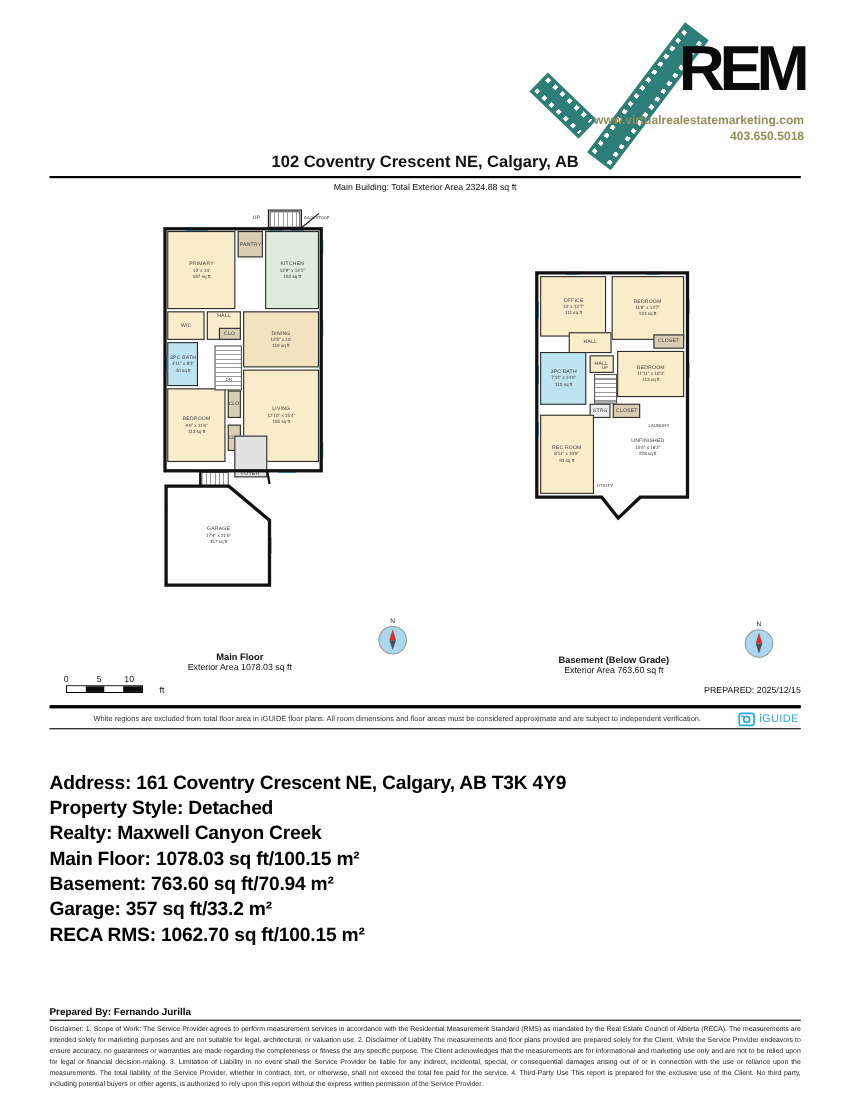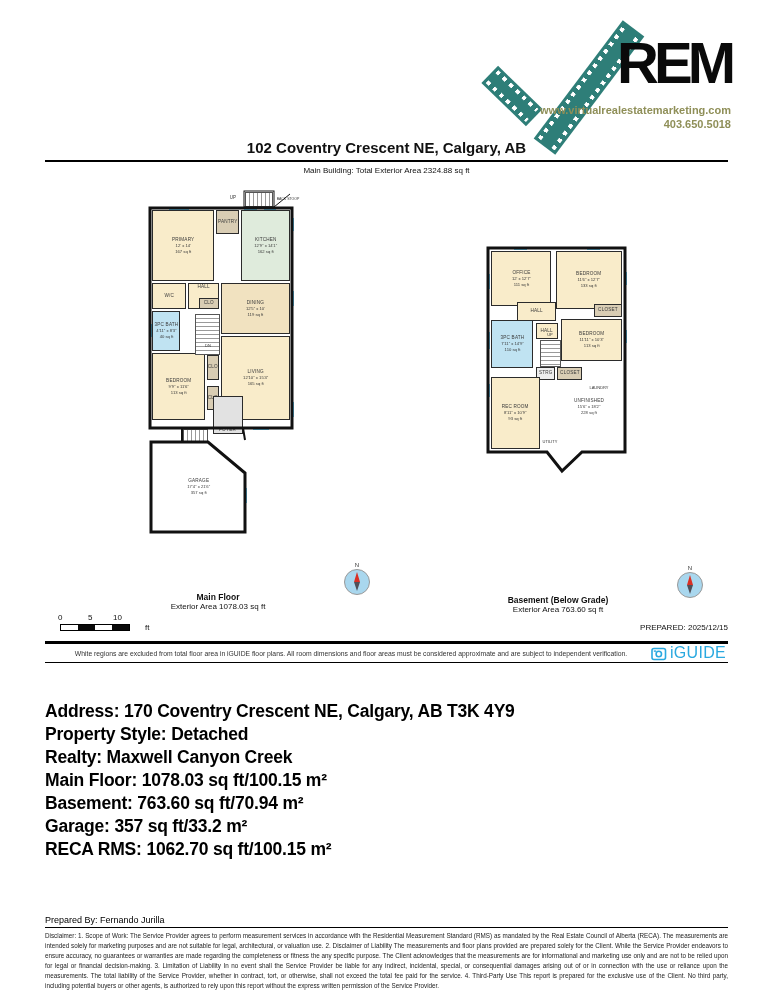--- a/index.html
+++ b/index.html
@@ -66,39 +66,39 @@
   .cap-area{font-size:8px;}
   .cap-1{left:108px;top:592px;}
   .cap-2{left:448px;top:595px;}
   .prepared{position:absolute;right:45px;top:623px;font-size:8px;color:#111;}
 
   
   .scalebar{position:absolute;left:60px;top:613px;width:110px;}
   .sb-ticks{position:relative;height:10px;font-size:8px;color:#111;}
   .sb-ticks span{position:absolute;}
   .sb-t0{left:-2px;}.sb-t5{left:28px;}.sb-t10{left:53px;}
-  .sb-row{display:flex;align-items:center;gap:15px;}
+  .sb-row{display:flex;align-items:flex-start;gap:15px;}
   .sb-bar{display:flex;border:1px solid #000;width:68px;height:5px;}
   .sb-seg{width:17px;height:5px;}
   .sb-w{background:#fff;}.sb-b{background:#0a0a0a;}
   .sb-unit{font-size:8px;}
 
   
   .floor-footer{position:absolute;left:45px;right:45px;top:641px;height:18px;
       border-top:3px solid #000;border-bottom:1px solid #000;display:flex;align-items:center;}
   .ff-text{flex:1;text-align:center;font-size:6.8px;color:#333;padding-left:8px;}
-  .ff-logo{display:flex;align-items:center;gap:3px;color:#2AA9E0;font-size:16px;
+  .ff-logo{display:flex;align-items:center;gap:3px;color:#2AA9E0;font-size:10px;
            letter-spacing:.3px;padding:16px 2px;}
 
   
   .prop{position:absolute;left:45px;top:700px;font-weight:bold;font-size:17.5px;
         line-height:23px;color:#000;letter-spacing:-.2px;}
 
   
-  .pb{position:absolute;left:45px;top:915px;font-size:9px;font-weight:normal;color:#000;}
+  .pb{position:absolute;left:45px;top:915px;font-size:9px;font-weight:bold;color:#000;}
   .bottom-rule{position:absolute;left:45px;right:45px;top:927px;border-top:1px solid #000;}
   .disc{position:absolute;left:45px;right:45px;top:931px;font-size:6.3px;line-height:1.6;
         color:#222;text-align:justify;}
 </style>
 </head>
 <body>
 
 <div class="logo">
   <div class="strip strip-short"></div>
   <div class="strip strip-long"></div>
@@ -358,21 +358,21 @@
     <svg width="16" height="15" viewBox="0 0 16 15">
       <rect x="1" y="2.5" width="13.5" height="11" rx="2" fill="none" stroke="#2AA9E0" stroke-width="1.6"></rect>
       <circle cx="7.8" cy="8" r="2.7" fill="none" stroke="#2AA9E0" stroke-width="1.6"></circle>
       <rect x="2.8" y="4.4" width="2.4" height="1.4" fill="#2AA9E0"></rect>
     </svg>
     <span>iGUIDE</span>
   </div>
 </div>
 
 <div class="prop">
-  <div>Address: 170 Coventry Crescent NE, Calgary, AB T3K 4Y9</div>
+  <div>Address: 161 Coventry Crescent NE, Calgary, AB T3K 4Y9</div>
   <div>Property Style: Detached</div>
   <div>Realty: Maxwell Canyon Creek</div>
   <div>Main Floor: 1078.03 sq ft/100.15 m²</div>
   <div>Basement: 763.60 sq ft/70.94 m²</div>
   <div>Garage: 357 sq ft/33.2 m²</div>
   <div>RECA RMS: 1062.70 sq ft/100.15 m²</div>
 </div>
 
 <div class="pb">Prepared By: Fernando Jurilla</div>
 <div class="bottom-rule"></div>

